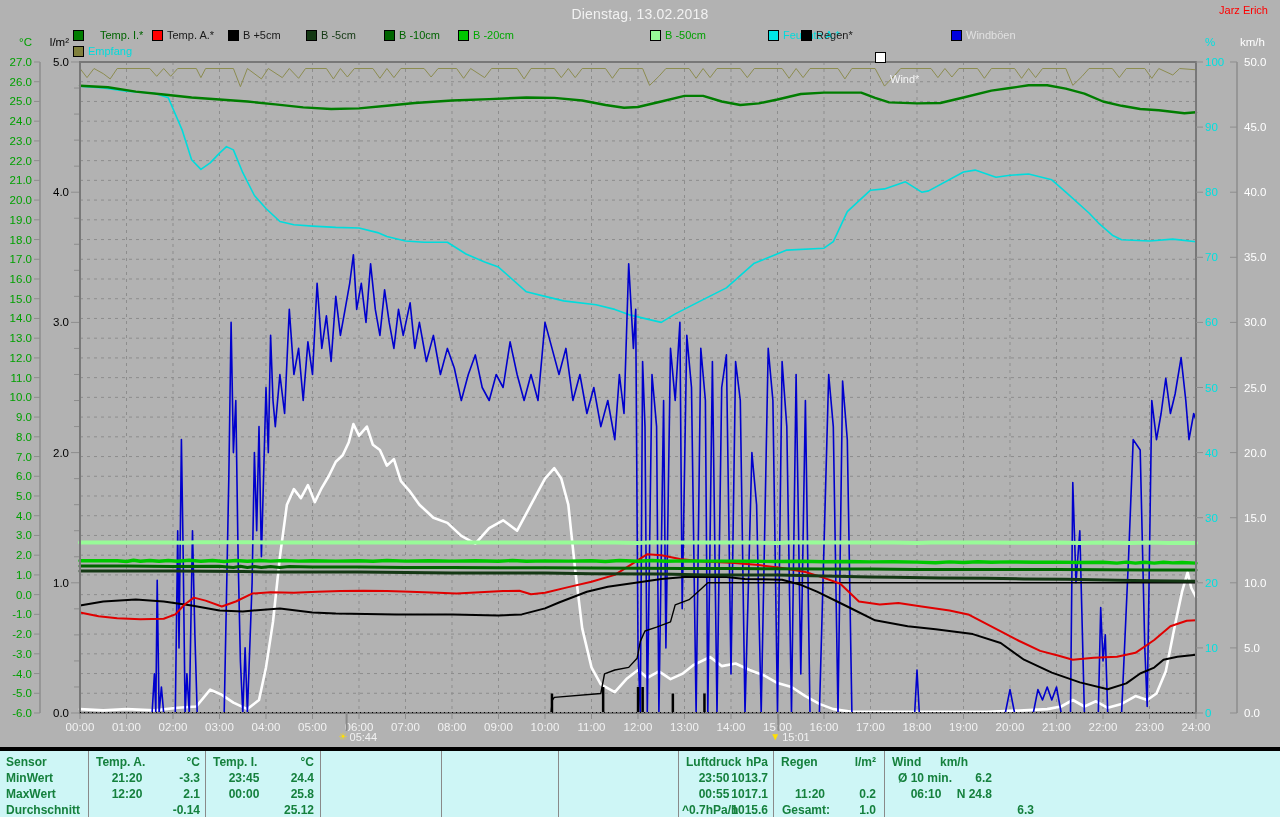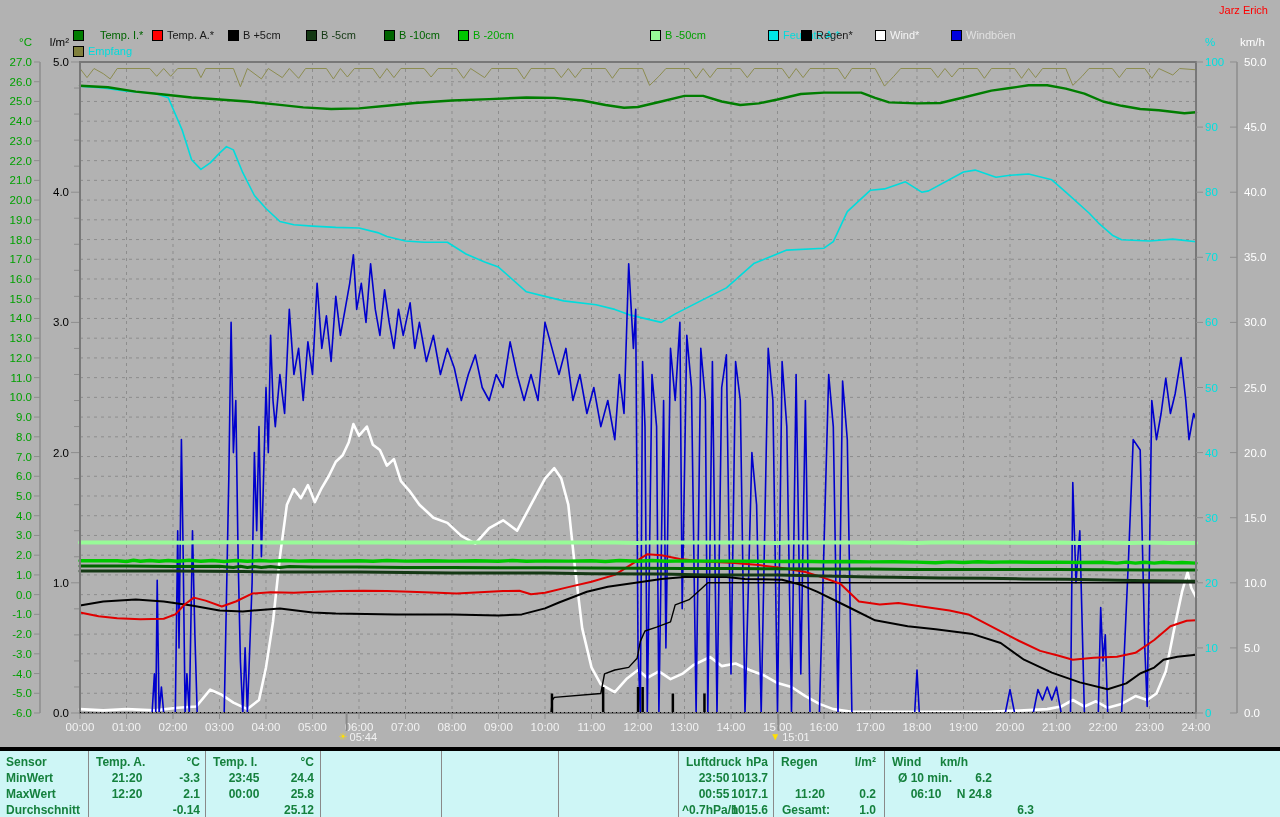--- a/index.html
+++ b/index.html
@@ -330,20 +330,21 @@
           <line x1="1196" y1="713" x2="1196" y2="719" stroke="#8d8d8d"></line>
           <text x="1196" y="731" text-anchor="middle" font-size="11.5" fill="#f2f2f2">24:00</text>
           <text x="32" y="46" text-anchor="end" font-size="11.5" fill="#00a000">°C</text>
           <text x="69" y="46" text-anchor="end" font-size="11.5" fill="#000000">l/m²</text>
           <text x="1205" y="46" font-size="11.5" fill="#00e0e0">%</text>
           <text x="1240" y="46" font-size="11.5" fill="#ffffff">km/h</text>
           <line x1="346.5845" y1="713" x2="346.5845" y2="731" stroke="#8a8a8a" stroke-width="2"></line>
           <line x1="778.2905" y1="713" x2="778.2905" y2="731" stroke="#8a8a8a" stroke-width="2"></line>
         </g>
       </svg>
+    <div id="title">Dienstag, 13.02.2018</div>
     <div id="owner">Jarz Erich</div>
     <div id="legend">
         <div class="leg" style="left: 73px; top: 29px; gap: 16px;">
           <span class="sq" style="background: rgb(0, 125, 0);"></span>
           <span style="color: rgb(0, 100, 0);">Temp. I.*</span>
         </div>
         <div class="leg" style="left: 152px; top: 29px;">
           <span class="sq" style="background: rgb(255, 0, 0);"></span>
           <span style="color: rgb(26, 26, 26);">Temp. A.*</span>
         </div>
@@ -370,21 +371,21 @@
         <div class="leg" style="left: 768px; top: 29px;">
           <span class="sq" style="background: rgb(0, 229, 229);"></span>
           <span style="color: rgb(0, 220, 220);">Feuchte A.*</span>
         </div>
         <div class="leg" style="left: 801px; top: 29px;">
           <span class="sq" style="background: rgb(0, 0, 0);"></span>
           <span style="color: rgb(26, 26, 26);">Regen*</span>
         </div>
         <div class="leg" style="left: 875px; top: 29px;">
           <span class="sq" style="background: rgb(255, 255, 255);"></span>
-          <span style="color: rgb(245, 245, 245);">Wind*</span>
+          <span style="color: rgb(245, 245, 245); margin-top: 44px;">Wind*</span>
         </div>
         <div class="leg" style="left: 951px; top: 29px;">
           <span class="sq" style="background: rgb(0, 0, 220);"></span>
           <span style="color: rgb(224, 224, 224); text-align: center;">Windböen</span>
         </div>
         <div class="leg" style="left: 73px; top: 45px;">
           <span class="sq" style="background: rgb(128, 128, 60);"></span>
           <span style="color: rgb(0, 220, 220);">Empfang</span>
         </div>
       </div>

